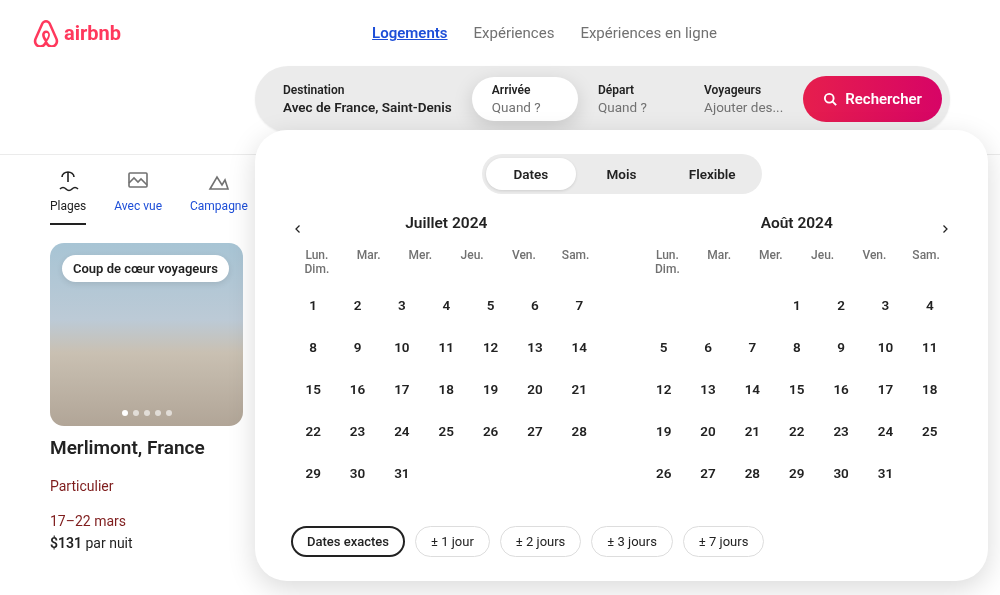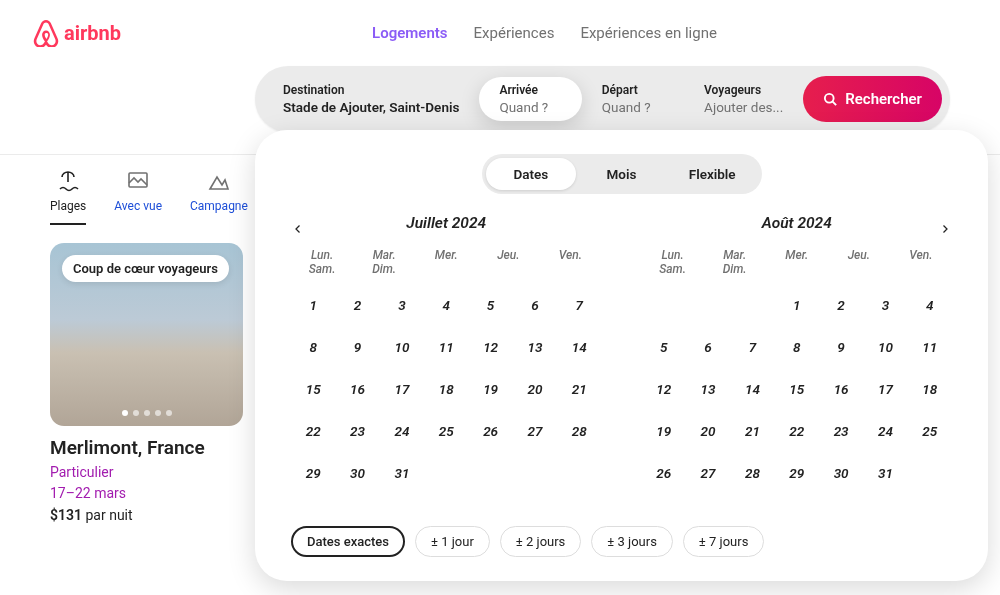--- a/index.html
+++ b/index.html
@@ -4,21 +4,21 @@
 <style>
 * { margin: 0; padding: 0; box-sizing: border-box; font-family: -apple-system, BlinkMacSystemFont, "Segoe UI", Roboto, sans-serif; }
 body { background: #fff; width: 1000px; height: 595px; overflow: hidden; position: relative; }
 
 
 .header { display: flex; align-items: center; padding: 18px 32px; }
 .logo { display: flex; align-items: center; gap: 4px; color: #ff385c; font-weight: 700; font-size: 20px; }
 .logo svg { width: 28px; height: 28px; fill: #ff385c; }
 .nav { flex: 1; display: flex; justify-content: center; gap: 26px; }
 .nav-item { font-size: 15px; color: #717171; cursor: pointer; padding: 6px 0; }
-.nav-item.active { color: #8b5cf6; font-weight: 600; }
+.nav-item.active { color: #1d4ed8; font-weight: 600; text-decoration: underline; }
 
 
 .search-wrap { padding: 0 50px 0 255px; }
 .search-bar { background: #ebebeb; border-radius: 40px; display: flex; align-items: center; padding: 8px; height: 66px; box-shadow: 0 1px 2px rgba(0,0,0,.08); }
 .search-seg { flex: 1; padding: 6px 20px; cursor: pointer; border-radius: 32px; }
 .search-seg.active { background: #fff; box-shadow: 0 6px 20px rgba(0,0,0,.15); }
 .search-label { font-size: 12px; font-weight: 600; color: #222; margin-bottom: 2px; }
 .search-value { font-size: 13.5px; color: #717171; white-space: nowrap; overflow: hidden; text-overflow: ellipsis; }
 .search-value.filled { color: #222; font-weight: 600; }
 .search-btn { background: linear-gradient(90deg,#e61e4d,#d70466); color: #fff; border: none; border-radius: 30px; padding: 14px 20px; font-size: 15px; font-weight: 600; display: flex; align-items: center; gap: 7px; cursor: pointer; }
@@ -36,39 +36,39 @@
 
 
 .listing-area { padding: 8px 50px; position: relative; }
 .card { width: 180px; }
 .card-img { width: 193px; height: 183px; border-radius: 14px; background: linear-gradient(180deg,#a7c4d4 0%,#bccad6 42%,#c9c0b2 60%,#b1a597 100%); position: relative; overflow: hidden; }
 .card-badge { position: absolute; top: 12px; left: 12px; background: #fff; border-radius: 14px; padding: 6px 11px; font-size: 13px; font-weight: 600; color: #222; box-shadow: 0 2px 6px rgba(0,0,0,.1); }
 .card-dots { position: absolute; bottom: 10px; left: 50%; transform: translateX(-50%); display: flex; gap: 5px; }
 .card-dots span { width: 6px; height: 6px; background: rgba(255,255,255,.6); border-radius: 50%; }
 .card-dots span.on { background: #fff; }
 .card-title { font-weight: 600; font-size: 19px; color: #222; margin-top: 10px; }
-.card-sub { font-size: 14px; color: #a21caf; margin-top: 5px; }
+.card-sub { font-size: 14px; color: #7f1d1d; margin-top: 19px; }
 .card-price { font-size: 14px; color: #222; margin-top: 6px; }
 .card-price b { font-weight: 600; }
 
 
 .popover { position: absolute; top: 130px; left: 255px; right: 12px; background: #fff; border-radius: 32px; box-shadow: 0 8px 28px rgba(0,0,0,.15); padding: 20px 36px 24px; z-index: 10; }
 .toggle { display: flex; background: #ebebeb; border-radius: 24px; width: 280px; margin: 4px auto 20px; padding: 4px; }
 .toggle-item { flex: 1; text-align: center; padding: 8px 6px; font-size: 13.5px; font-weight: 600; color: #222; border-radius: 20px; cursor: pointer; }
 .toggle-item.on { background: #fff; box-shadow: 0 1px 3px rgba(0,0,0,.12); }
 
-.months { display: flex; gap: 40px; position: relative; font-style: italic; }
+.months { display: flex; gap: 40px; position: relative; }
 .nav-arrow { position: absolute; top: 2px; width: 26px; height: 26px; display: flex; align-items: center; justify-content: center; cursor: pointer; border-radius: 50%; }
 .nav-arrow svg { width: 12px; height: 12px; stroke: #222; fill: none; stroke-width: 2.5; }
 .nav-arrow.left { left: -6px; }
 .nav-arrow.right { right: -6px; }
 
 .month { flex: 1; }
 .month-title { text-align: center; font-weight: 600; font-size: 15.5px; color: #222; margin-bottom: 16px; }
-.dow { display: grid; grid-template-columns: repeat(5,1fr); text-align: center; font-size: 12px; color: #717171; font-weight: 500; margin-bottom: 8px; }
+.dow { display: grid; grid-template-columns: repeat(6,1fr); text-align: center; font-size: 12px; color: #717171; font-weight: 500; margin-bottom: 8px; }
 .grid { display: grid; grid-template-columns: repeat(7,1fr); }
 .day { height: 42px; display: flex; align-items: center; justify-content: center; font-size: 13.5px; font-weight: 600; color: #222; cursor: pointer; border-radius: 50%; }
 .day.blank { cursor: default; }
 
 .flex-row { display: flex; gap: 10px; margin-top: 32px; }
 .pill { border: 1px solid #ddd; border-radius: 20px; padding: 7px 15px; font-size: 13px; color: #222; cursor: pointer; background: #fff; }
 .pill.on { border: 2px solid #222; padding: 6px 14px; font-weight: 500; }
 </style>
 </head>
 <body>
@@ -84,21 +84,21 @@
     <div class="nav-item active">Logements</div>
     <div class="nav-item">Expériences</div>
     <div class="nav-item">Expériences en ligne</div>
   </div>
 </div>
 
 <div class="search-wrap">
   <div class="search-bar">
     <div class="search-seg" style="flex:1.5">
       <div class="search-label">Destination</div>
-      <div class="search-value filled">Stade de Ajouter, Saint-Denis</div>
+      <div class="search-value filled">Avec de France, Saint-Denis</div>
     </div>
     <div class="search-seg active" style="flex:.85">
       <div class="search-label">Arrivée</div>
       <div class="search-value">Quand ?</div>
     </div>
     <div class="search-seg" style="flex:.85">
       <div class="search-label">Départ</div>
       <div class="search-value">Quand ?</div>
     </div>
     <div class="search-seg" style="flex:1">

